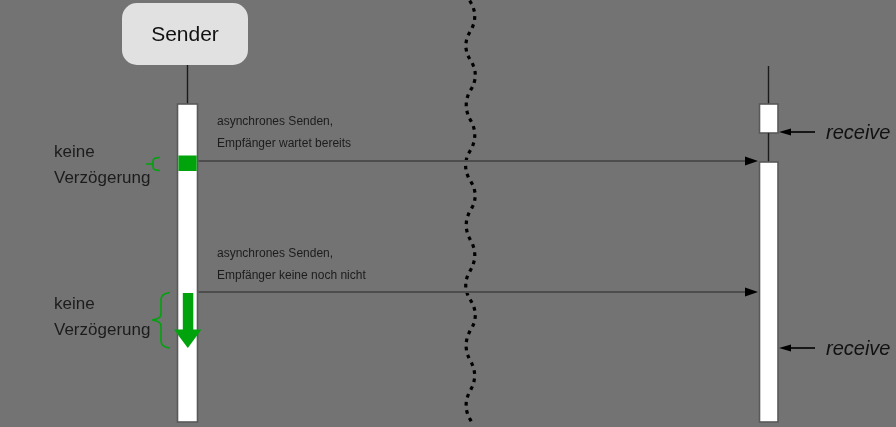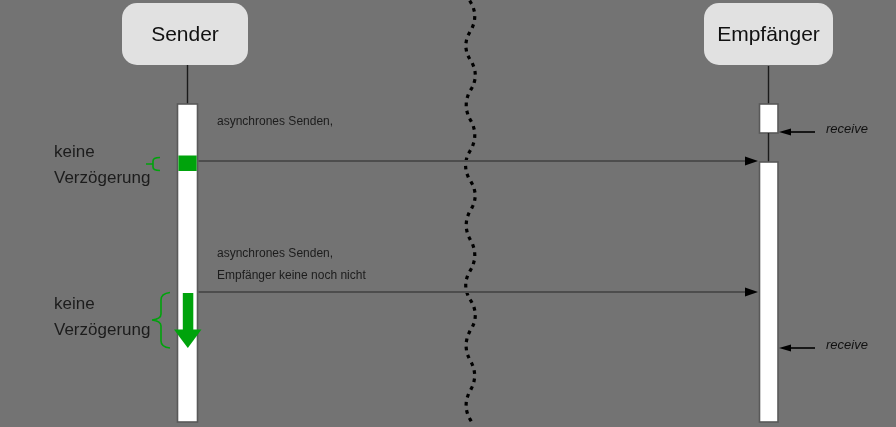--- a/index.html
+++ b/index.html
@@ -30,21 +30,21 @@
   .delay{
     position:absolute;left:10px;
     font-size:17px;line-height:26px;color:#1c1c1c;
     white-space:nowrap;
     margin-left:44px;
   }
   .delay1{top:139px;}
   .delay2{top:291px;}
   .receive{
     position:absolute;left:826px;
-    font-style:italic;font-size:13px;color:#111;
+    font-style:italic;font-size:20px;color:#111;
     white-space:nowrap;
   }
   .receive1{top:121px;}
   .receive2{top:337px;}
 </style>
 </head>
 <body>
 
 <div class="stage">
 
@@ -87,26 +87,24 @@
 
     <g>
       <line x1="815" y1="348" x2="790" y2="348" stroke="#000000" stroke-width="1.6"></line>
       <polygon points="779,348 791,344.4 791,351.6" fill="#000000"></polygon>
     </g>
   </svg>
 
   <div class="head head-sender">
     <span>Sender</span>
   </div>
-  <div class="head head-empf">
-    <span>Empfänger</span>
-  </div>
 
   <div class="msg msg1">
     <div>asynchrones Senden,</div>
+    <div>Empfänger wartet bereits</div>
   </div>
   <div class="msg msg2">
     <div>asynchrones Senden,</div>
     <div>Empfänger keine noch nicht</div>
   </div>
 
   <div class="delay delay1">
     <div>keine</div>
     <div>Verzögerung</div>
   </div>

